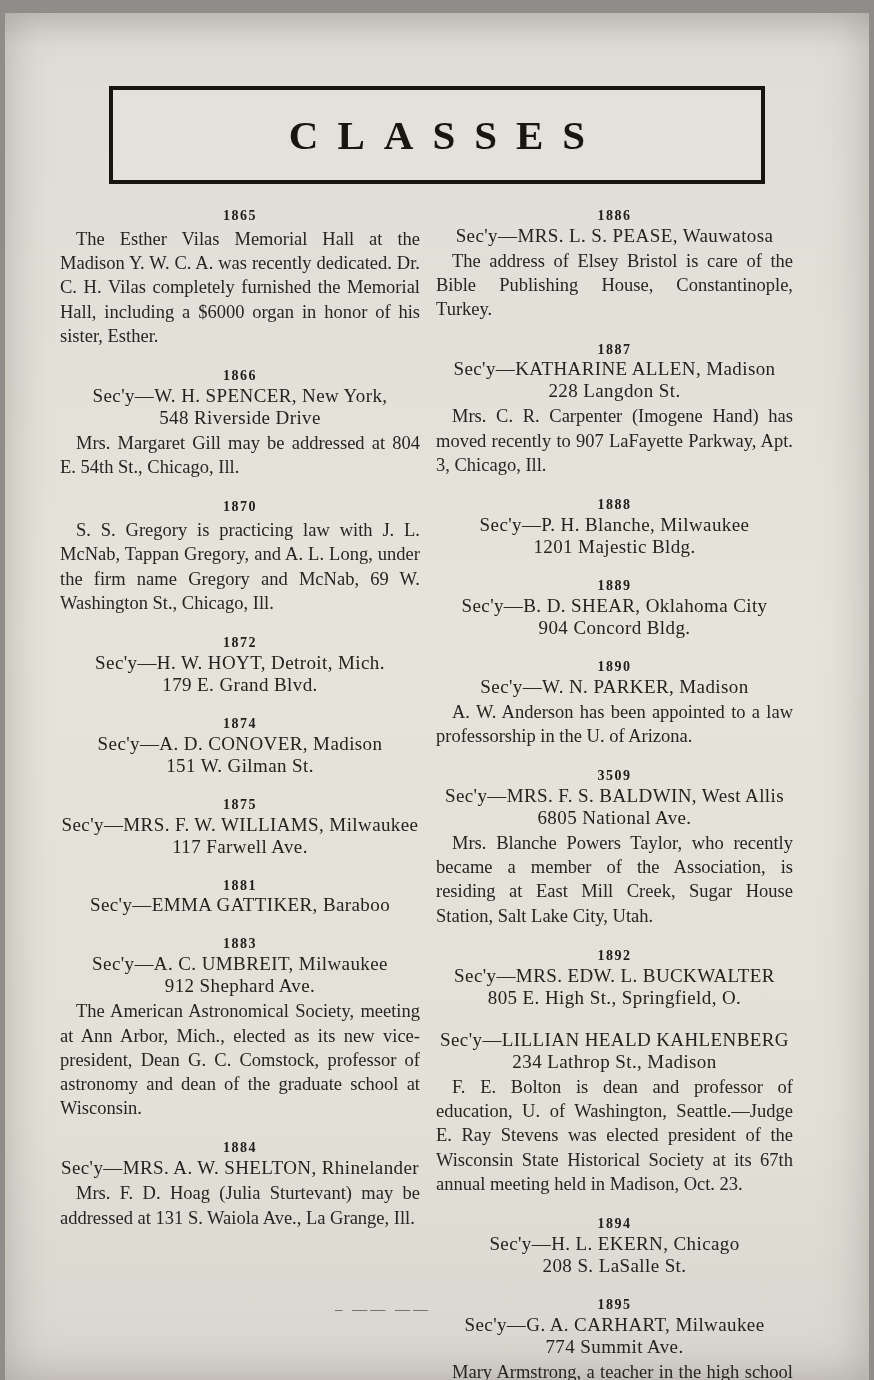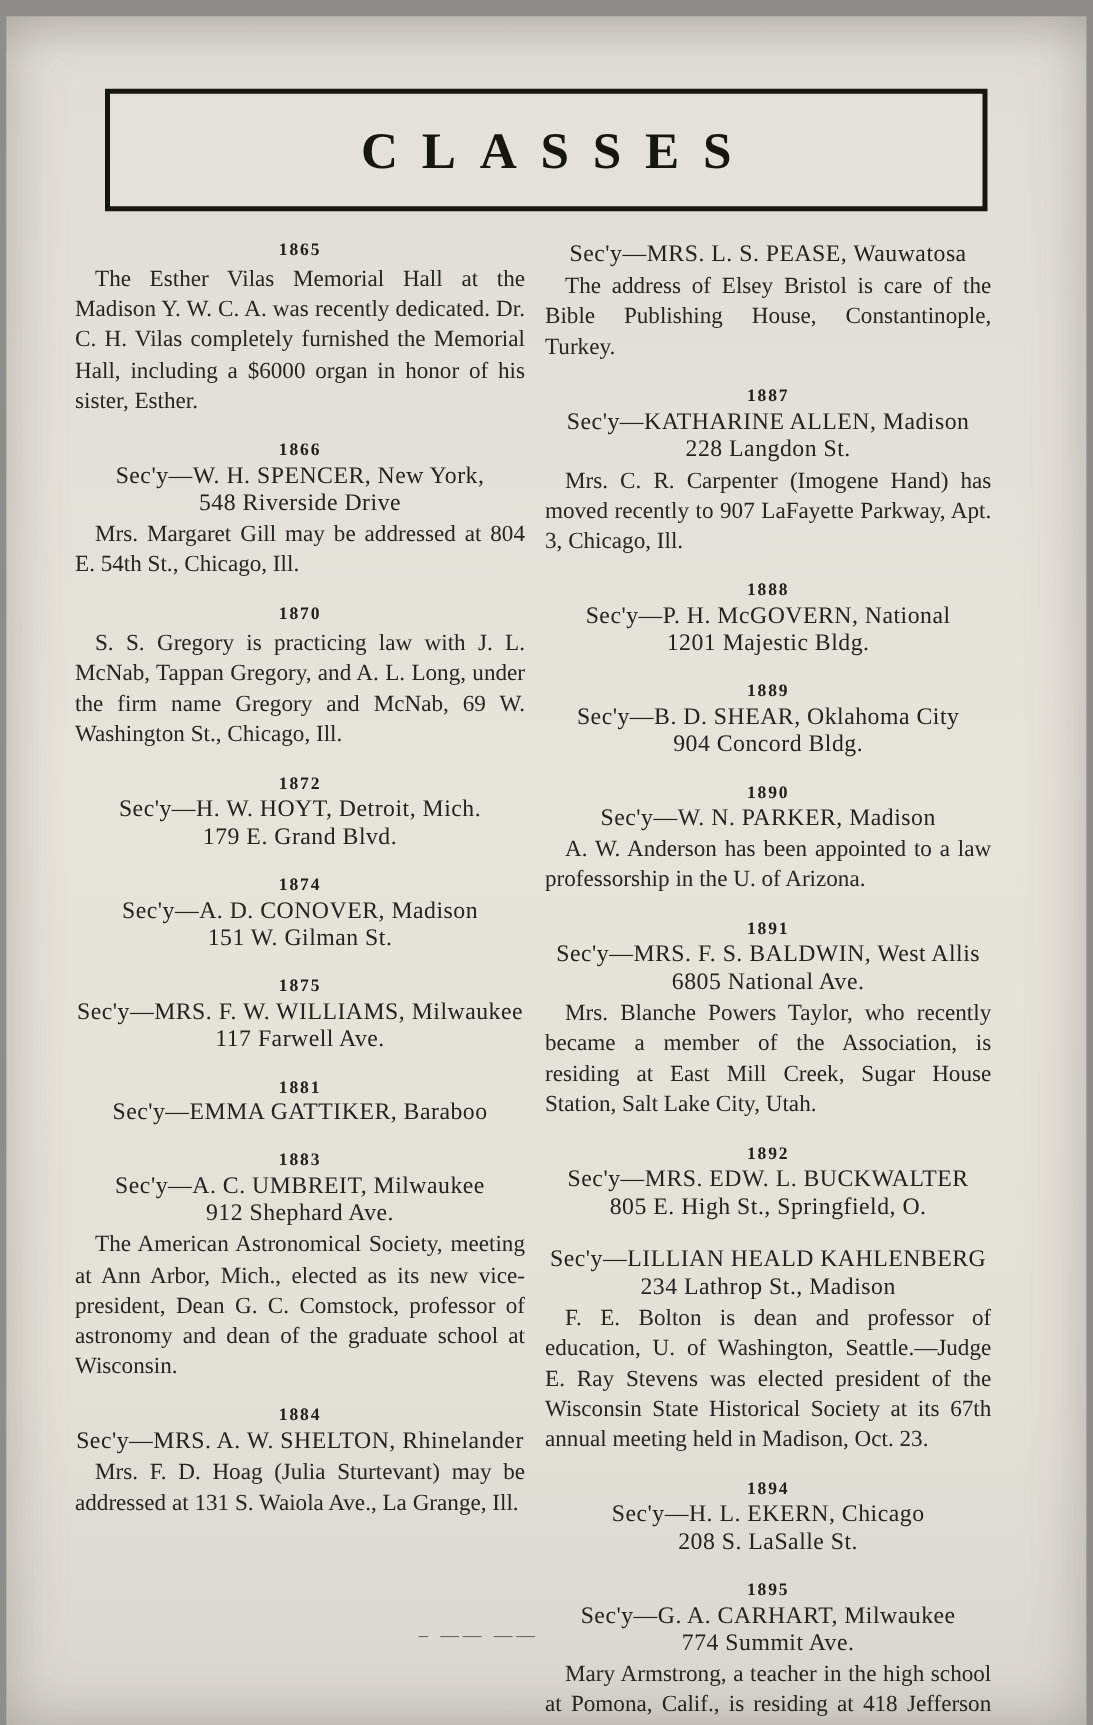--- a/index.html
+++ b/index.html
@@ -12,22 +12,22 @@
     overflow: hidden;
   }
   .page {
     position: absolute;
     top: 13px; left: 5px; right: 5px; bottom: 0;
     background: linear-gradient(180deg, #d3d0c9 0%, #e0ddd6 2.5%, #e6e3db 45%, #e3e0d8 80%, #d9d6cf 100%);
     box-shadow: inset 0 0 46px rgba(96, 93, 86, 0.38);
     overflow: hidden;
   }
   .title-box {
-    margin: 58px auto 0;
-    width: 706px;
+    margin: 73px auto 0;
+    width: 656px;
     height: 98px;
     border: 4px solid #16150f;
     display: flex;
     align-items: center;
     justify-content: center;
     background: rgba(236, 233, 225, 0.35);
   }
   .title {
     font-size: 41px;
     font-weight: bold;
@@ -128,46 +128,47 @@
           <p class="body-text">The American Astronomical Society, meeting at Ann Arbor, Mich., elected as its new vice-president, Dean G. C. Comstock, professor of astronomy and dean of the graduate school at Wisconsin.</p>
         </section>
         <section class="entry">
           <div class="year">1884</div>
           <div class="sec">Sec'y—MRS. A. W. SHELTON, Rhinelander</div>
           <p class="body-text">Mrs. F. D. Hoag (Julia Sturtevant) may be addressed at 131 S. Waiola Ave., La Grange, Ill.</p>
         </section>
       </div>
     <div class="col col-right">
         <section class="entry">
+          <div class="year">1886</div>
           <div class="sec">Sec'y—MRS. L. S. PEASE, Wauwatosa</div>
           <p class="body-text">The address of Elsey Bristol is care of the Bible Publishing House, Constantinople, Turkey.</p>
         </section>
         <section class="entry">
           <div class="year">1887</div>
           <div class="sec">Sec'y—KATHARINE ALLEN, Madison</div>
           <div class="sec">228 Langdon St.</div>
           <p class="body-text">Mrs. C. R. Carpenter (Imogene Hand) has moved recently to 907 LaFayette Parkway, Apt. 3, Chicago, Ill.</p>
         </section>
         <section class="entry">
           <div class="year">1888</div>
-          <div class="sec">Sec'y—P. H. McGOVERN, National</div>
+          <div class="sec">Sec'y—P. H. Blanche, Milwaukee</div>
           <div class="sec">1201 Majestic Bldg.</div>
         </section>
         <section class="entry">
           <div class="year">1889</div>
           <div class="sec">Sec'y—B. D. SHEAR, Oklahoma City</div>
           <div class="sec">904 Concord Bldg.</div>
         </section>
         <section class="entry">
           <div class="year">1890</div>
           <div class="sec">Sec'y—W. N. PARKER, Madison</div>
           <p class="body-text">A. W. Anderson has been appointed to a law professorship in the U. of Arizona.</p>
         </section>
         <section class="entry">
-          <div class="year">1891</div>
+          <div class="year">3509</div>
           <div class="sec">Sec'y—MRS. F. S. BALDWIN, West Allis</div>
           <div class="sec">6805 National Ave.</div>
           <p class="body-text">Mrs. Blanche Powers Taylor, who recently became a member of the Association, is residing at East Mill Creek, Sugar House Station, Salt Lake City, Utah.</p>
         </section>
         <section class="entry">
           <div class="year">1892</div>
           <div class="sec">Sec'y—MRS. EDW. L. BUCKWALTER</div>
           <div class="sec">805 E. High St., Springfield, O.</div>
         </section>
         <section class="entry">

